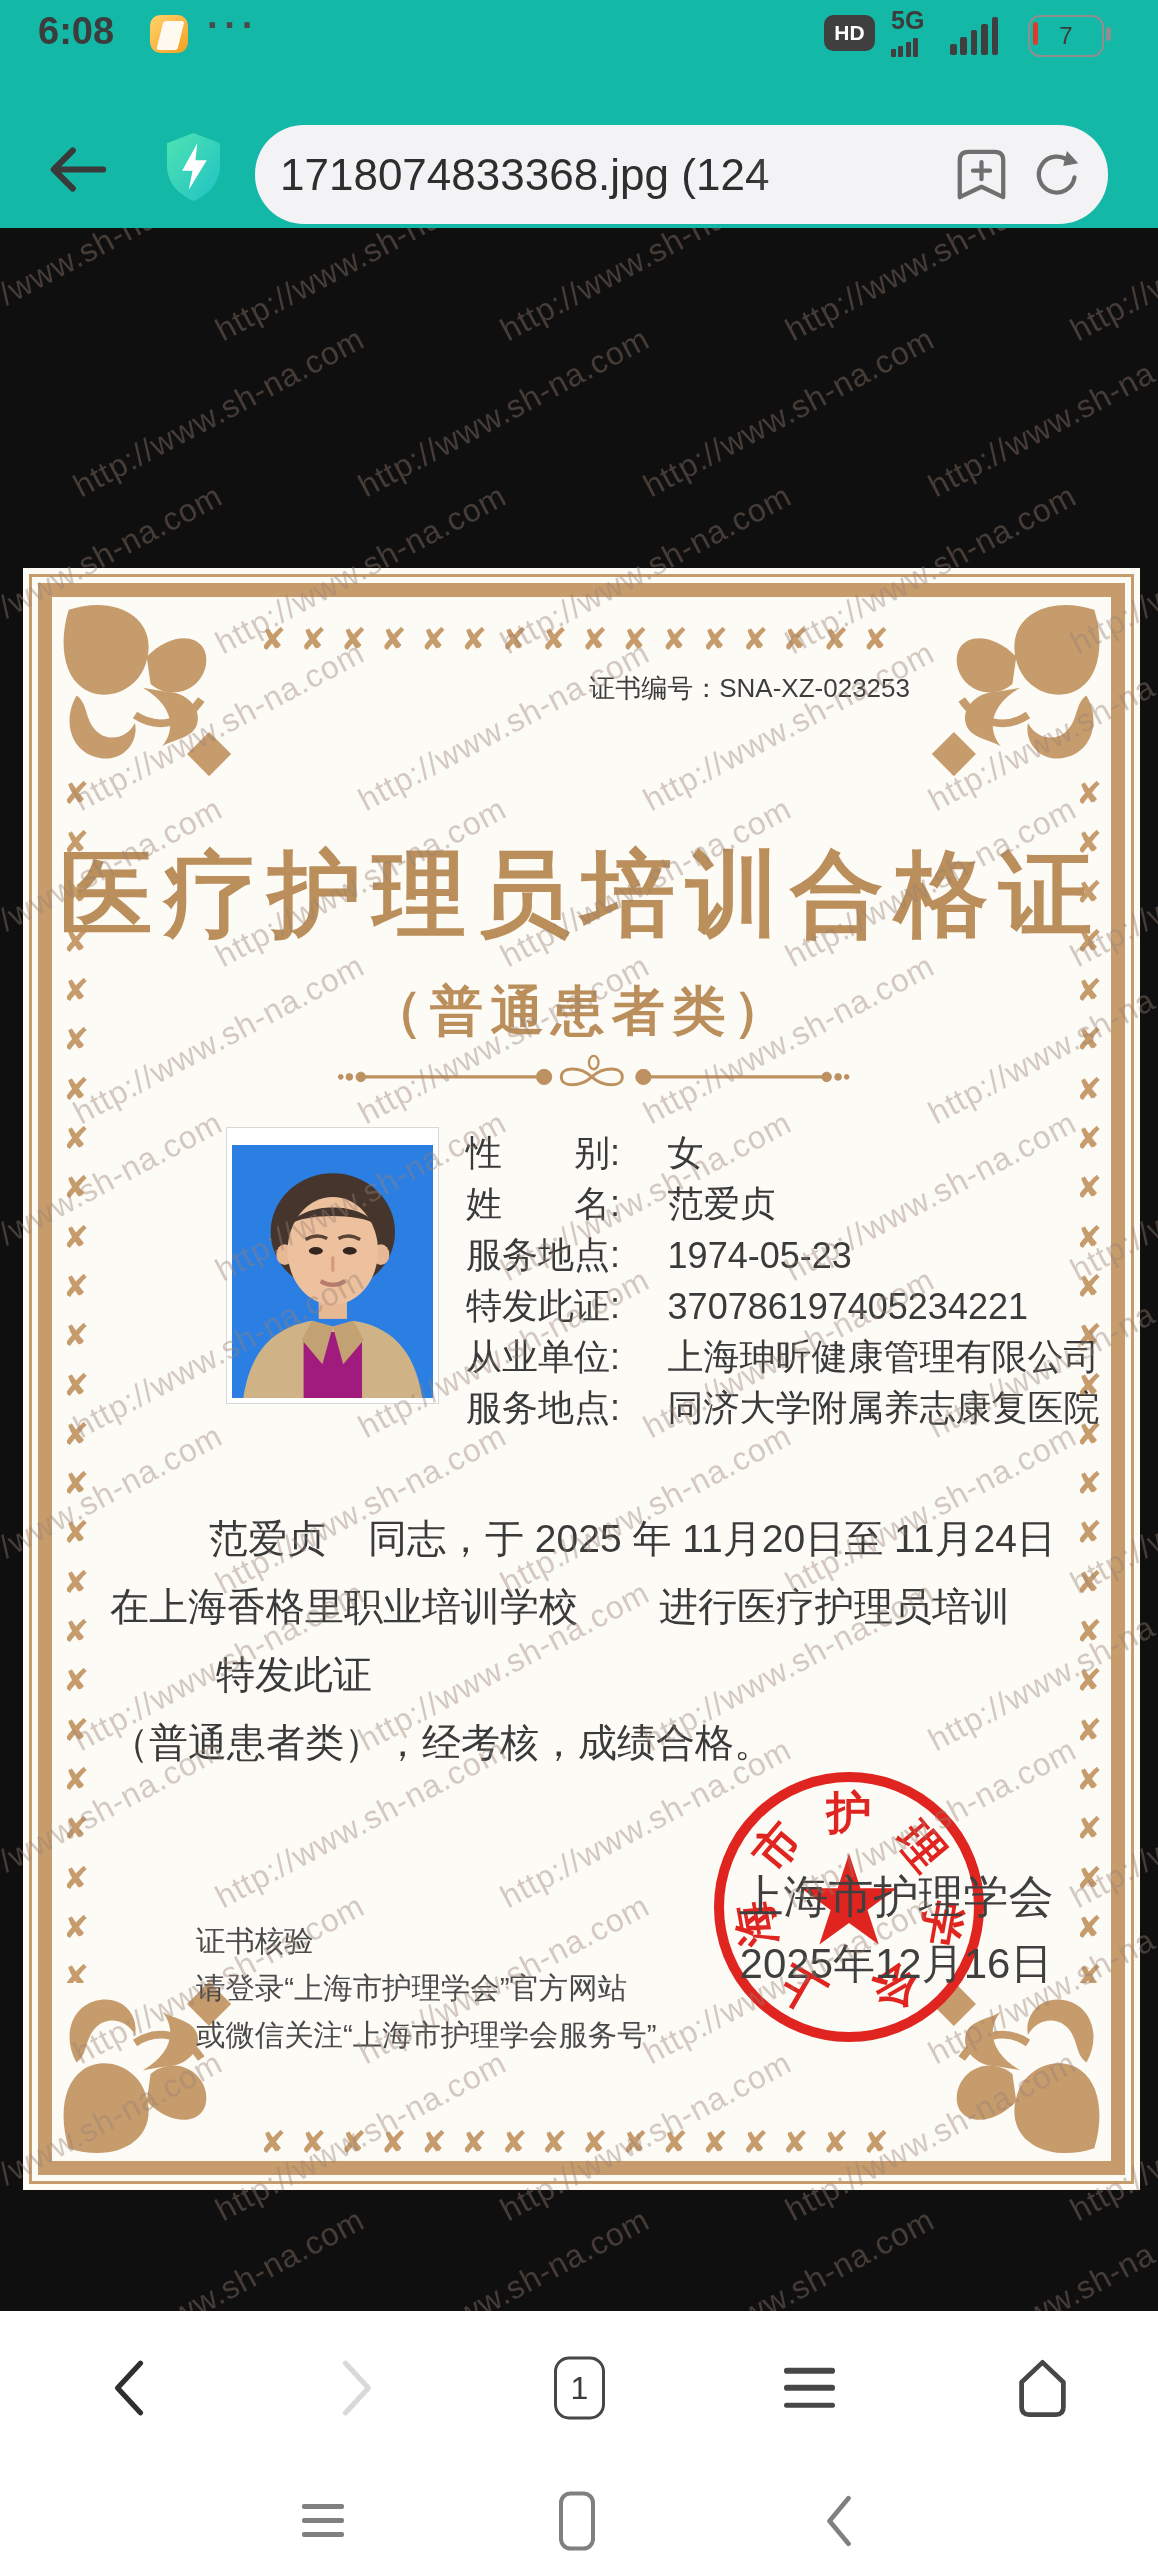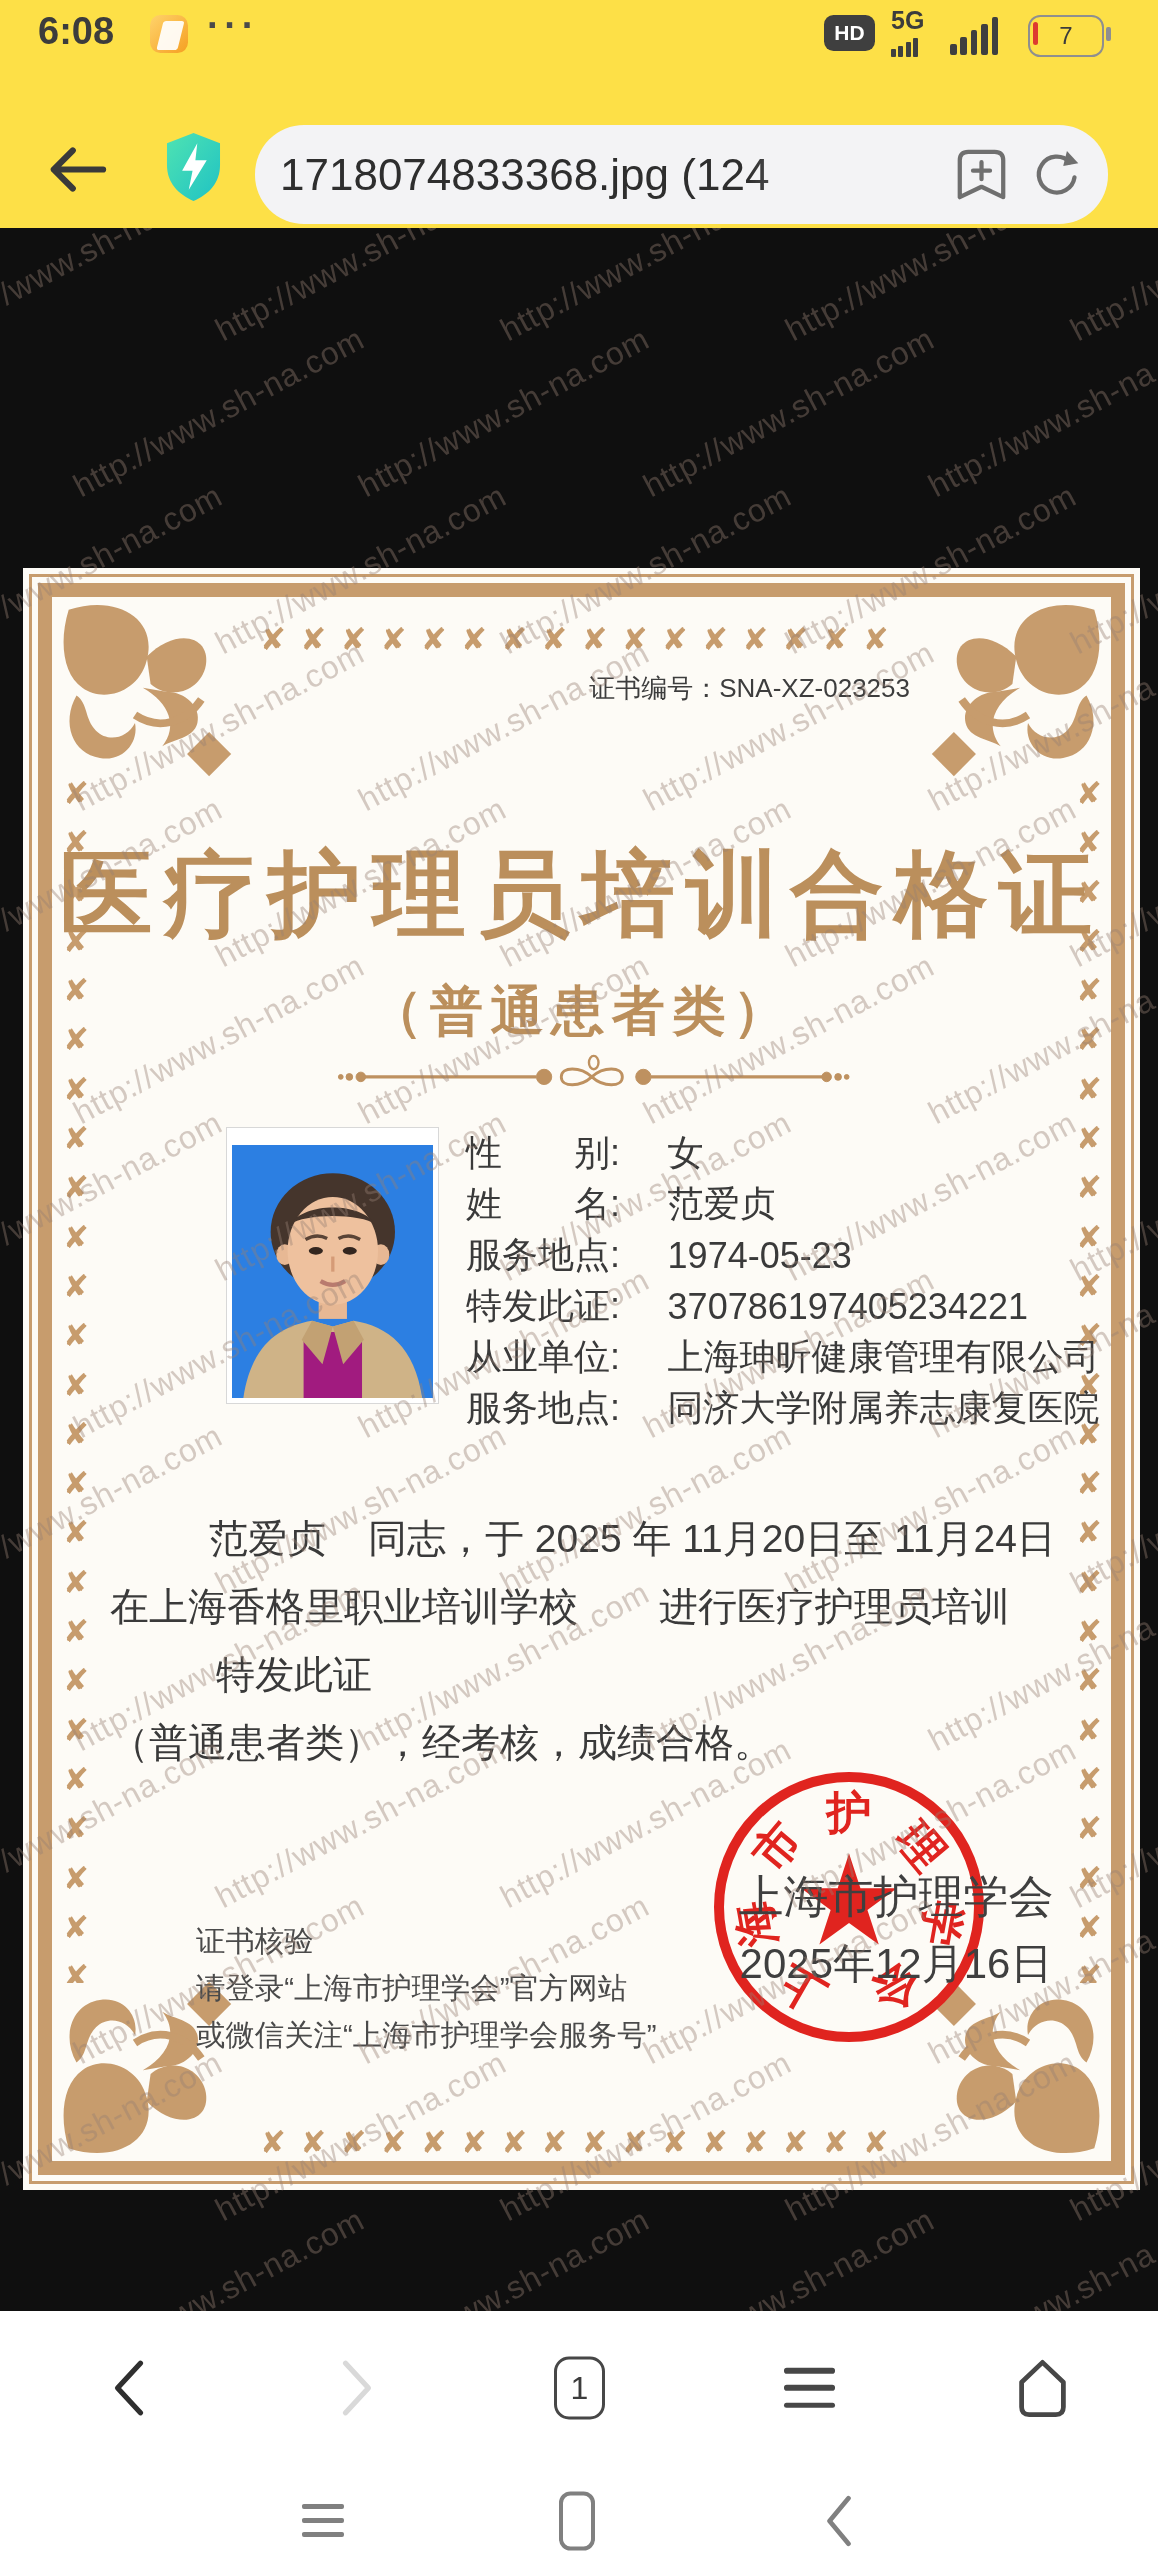--- a/index.html
+++ b/index.html
@@ -1,16 +1,16 @@
 <!DOCTYPE html>
 <html style="font-size:15px"><head>
 <meta charset="utf-8">
 <style>
   html,body{margin:0;padding:0;background:#e8e8e8;}
-  .screen{position:relative;width:1159px;height:2576px;background:#fde047;overflow:hidden;
+  .screen{position:relative;width:1159px;height:2576px;background:#14b8a6;overflow:hidden;
           font-family:"Liberation Sans","DejaVu Sans",sans-serif;}
   
   .time{position:absolute;left:38px;top:9.5px;font-size:38px;font-weight:600;color:#3c3c3c;}
   .notes-icon{position:absolute;left:150px;top:15px;width:38px;height:38px;border-radius:10.4px;
               background:linear-gradient(135deg,#ffd36b,#f59f22);overflow:hidden;}
   .notes-icon::after{content:"";position:absolute;left:9.5px;top:5.7px;width:21px;height:28.5px;
               background:#fff;border-radius:2.8px;transform:skewX(-14deg);opacity:.92;}
   .dots{position:absolute;left:207px;top:3.8px;font-size:38px;font-weight:700;color:#4a4a4a;letter-spacing:4.7px;}
   .hd-badge{position:absolute;left:824px;top:15px;width:51px;height:36px;background:#3f3f3f;border-radius:9.5px;
             color:#fff;font-size:21px;font-weight:700;display:flex;align-items:center;justify-content:center;}

